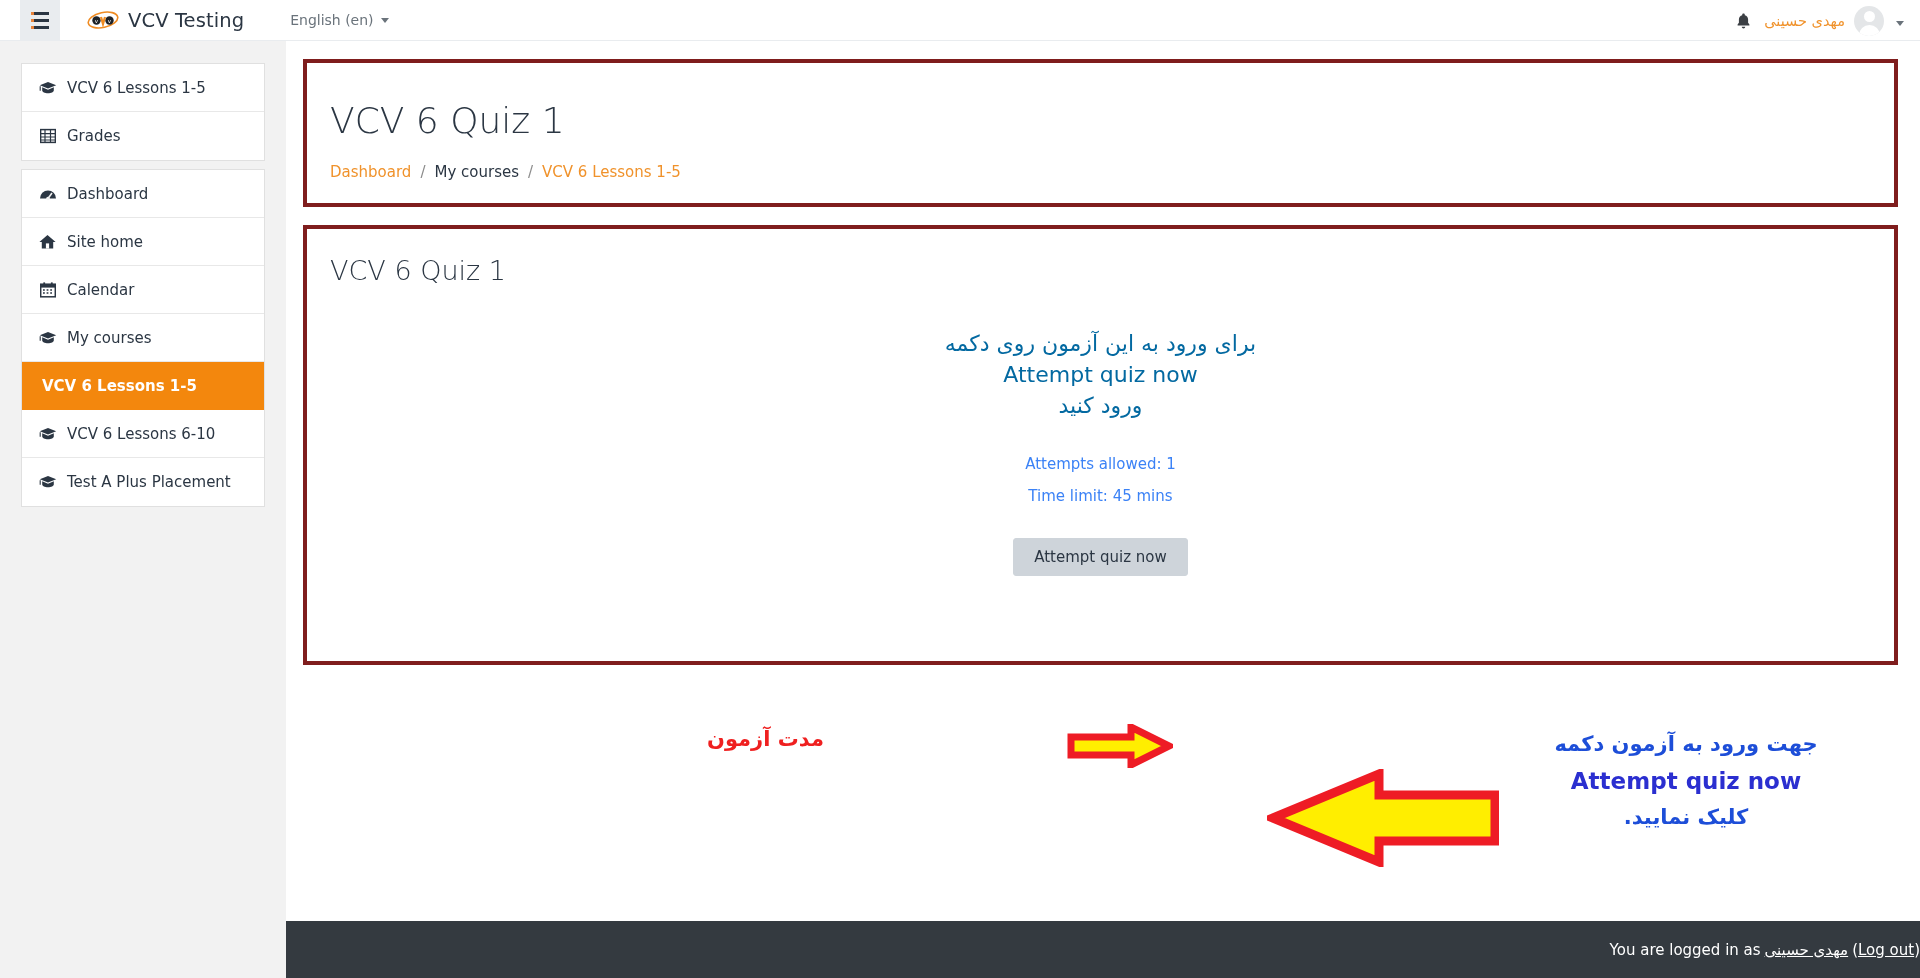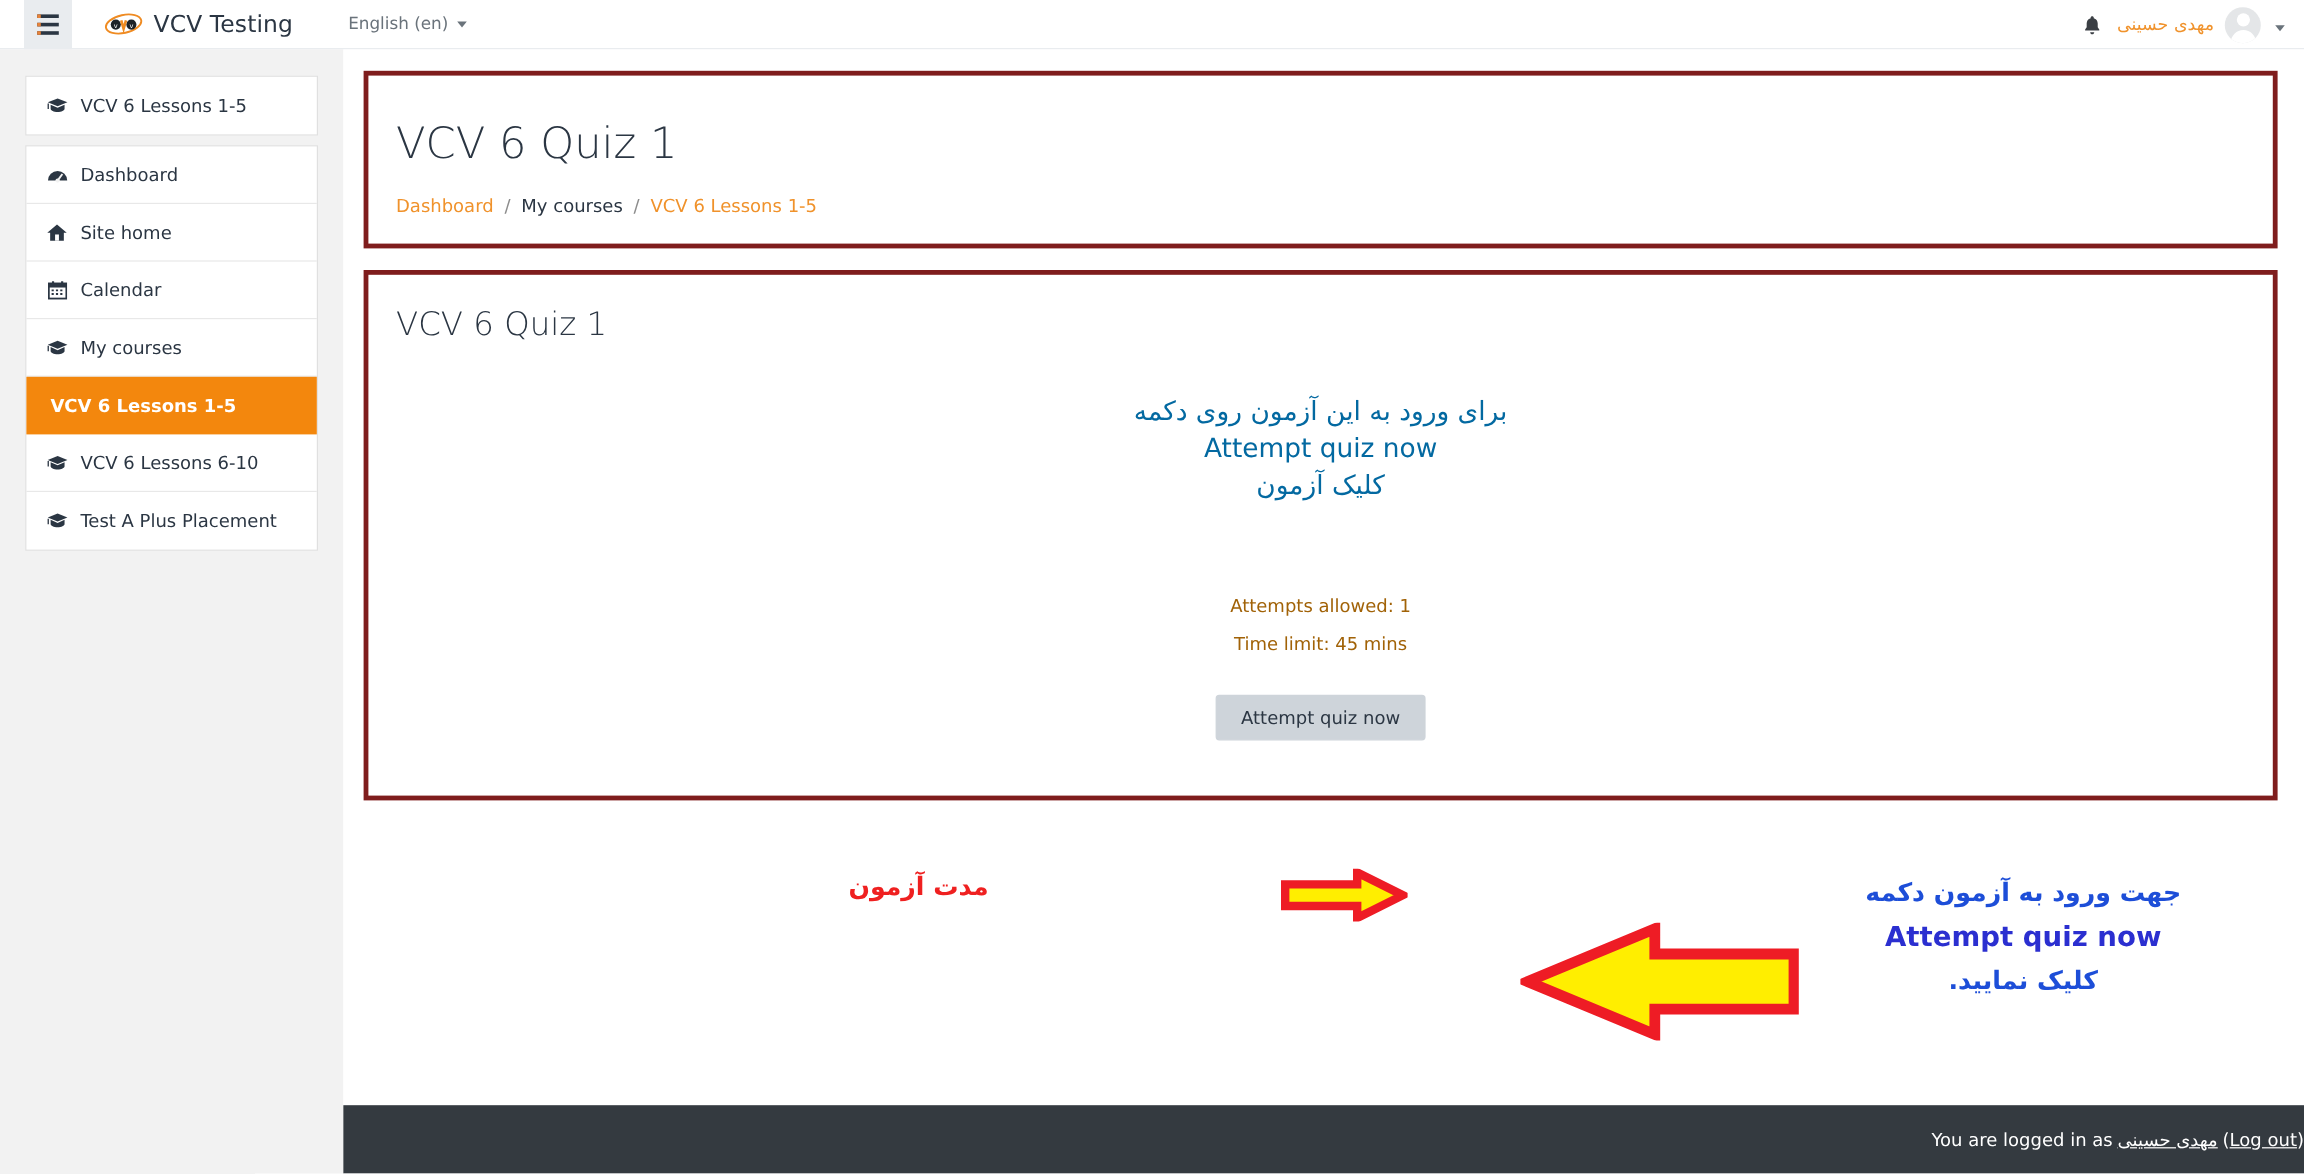--- a/index.html
+++ b/index.html
@@ -235,22 +235,22 @@
   .green-note {
     color: #0369a1;
     font-size: 22px;
     line-height: 1.42;
     margin-bottom: 0;
   }
   .green-note .ln { display: block; }
   .green-note .rtl { direction: rtl; unicode-bidi: embed; }
 
   .quiz-meta {
-    margin-top: 69px;
-    color: #a16207;
+    margin-top: 28px;
+    color: #3b82f6;
     font-size: 15px;
     line-height: 2.1;
   }
   .quiz-meta .meta-ln { display: block; }
 
   .attempt-btn-wrap {
     margin-top: 26px;
     display: flex;
     justify-content: center;
   }
@@ -392,20 +392,29 @@
       <div class="nav-item">
         <span class="ico">
           <svg width="18" height="14" viewBox="0 0 18 14">
             <path d="M9 1 L17.2 4.3 L9 7.6 L0.8 4.3 Z" fill="#2b3643"></path>
             <path d="M3.2 6.2 v3.4 c0 1.6 2.6 2.7 5.8 2.7 s5.8-1.1 5.8-2.7 V6.2 L9 8.8 Z" fill="#2b3643"></path>
             <path d="M1.2 5.2 v4.6" stroke="#2b3643" stroke-width="1.1" fill="none"></path>
           </svg>
         </span>
         <span class="lbl">VCV 6 Lessons 1-5</span>
       </div>
+      <div class="nav-item">
+        <span class="ico">
+          <svg width="16" height="16" viewBox="0 0 16 16">
+            <rect x="0.6" y="1.6" width="14.8" height="12.8" fill="none" stroke="#2b3643" stroke-width="1.5"></rect>
+            <path d="M0.6 5.6 H15.4 M0.6 9 H15.4 M0.6 12 H15.4 M5 1.6 V14.4 M10.5 1.6 V14.4" stroke="#2b3643" stroke-width="1.2"></path>
+          </svg>
+        </span>
+        <span class="lbl">Grades</span>
+      </div>
     </div>
 
     <div class="nav-block">
       <div class="nav-item">
         <span class="ico">
           <svg width="18" height="15" viewBox="0 0 18 15">
             <path d="M1 12.5 A8 8 0 0 1 17 12.5 Z" fill="#2b3643"></path>
             <circle cx="9" cy="12.5" r="1.8" fill="#f2f2f2"></circle>
             <path d="M9 12.5 L13 7" stroke="#f2f2f2" stroke-width="1.6"></path>
           </svg>
@@ -488,21 +497,21 @@
       </div>
     </div>
 
     <div class="card card-body-box">
       <h2 class="section-title">VCV 6 Quiz 1</h2>
 
       <div class="quiz-center">
         <div class="green-note">
           <span class="ln rtl">برای ورود به این آزمون روی دکمه</span>
           <span class="ln">Attempt quiz now</span>
-          <span class="ln rtl">کلیک آزمون</span>
+          <span class="ln rtl">ورود کنید</span>
         </div>
 
         <div class="quiz-meta">
           <span class="meta-ln">Attempts allowed: 1</span>
           <span class="meta-ln">Time limit: 45 mins</span>
         </div>
 
         <div class="attempt-btn-wrap">
           <button class="attempt-btn">Attempt quiz now</button>
         </div>

